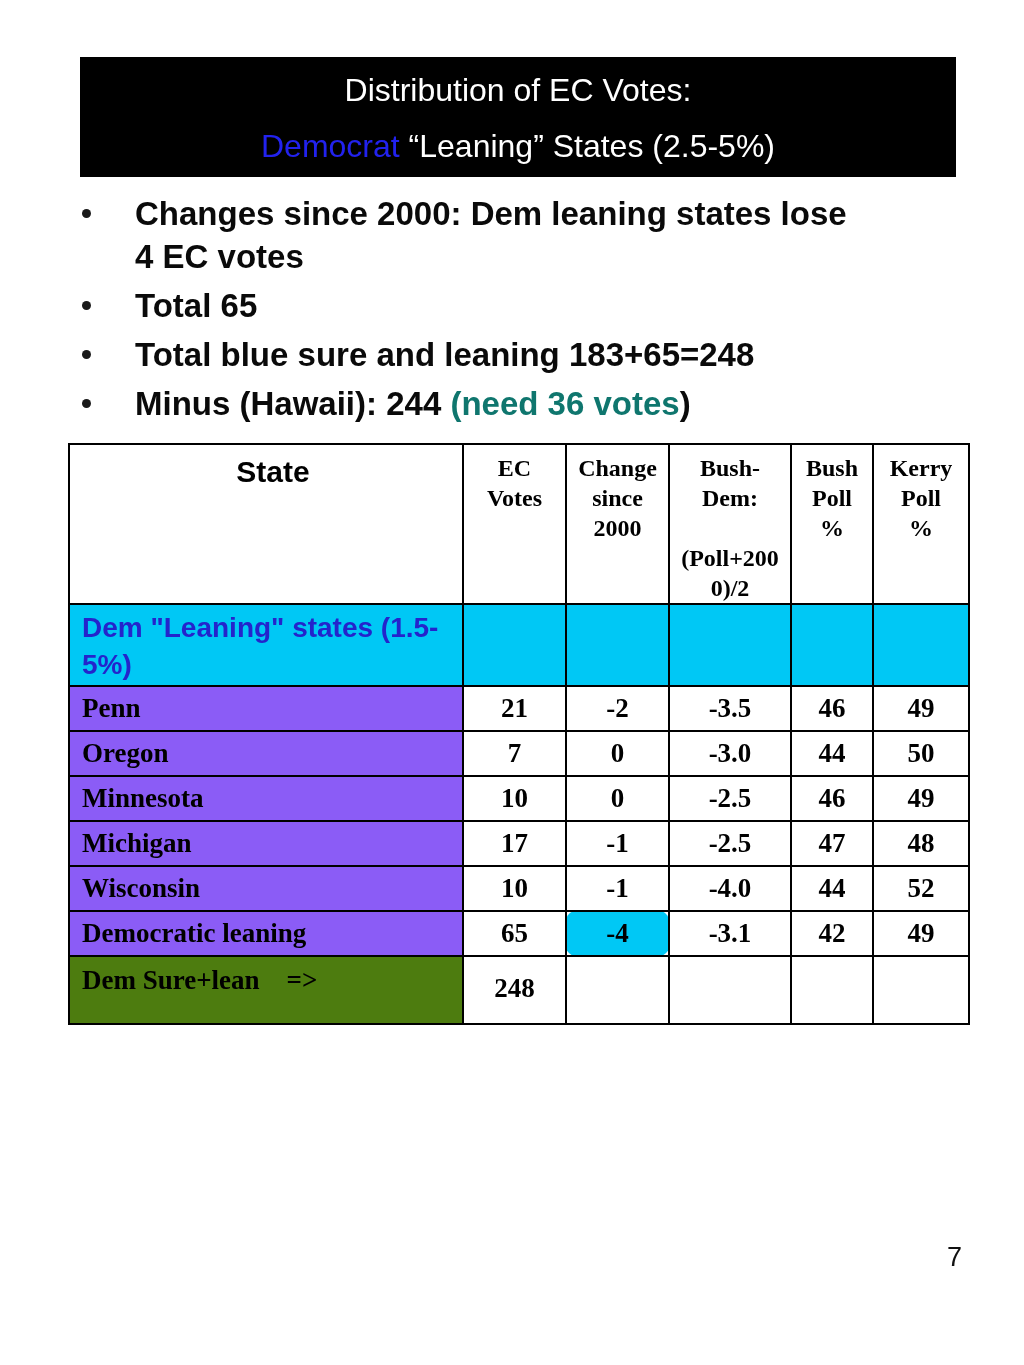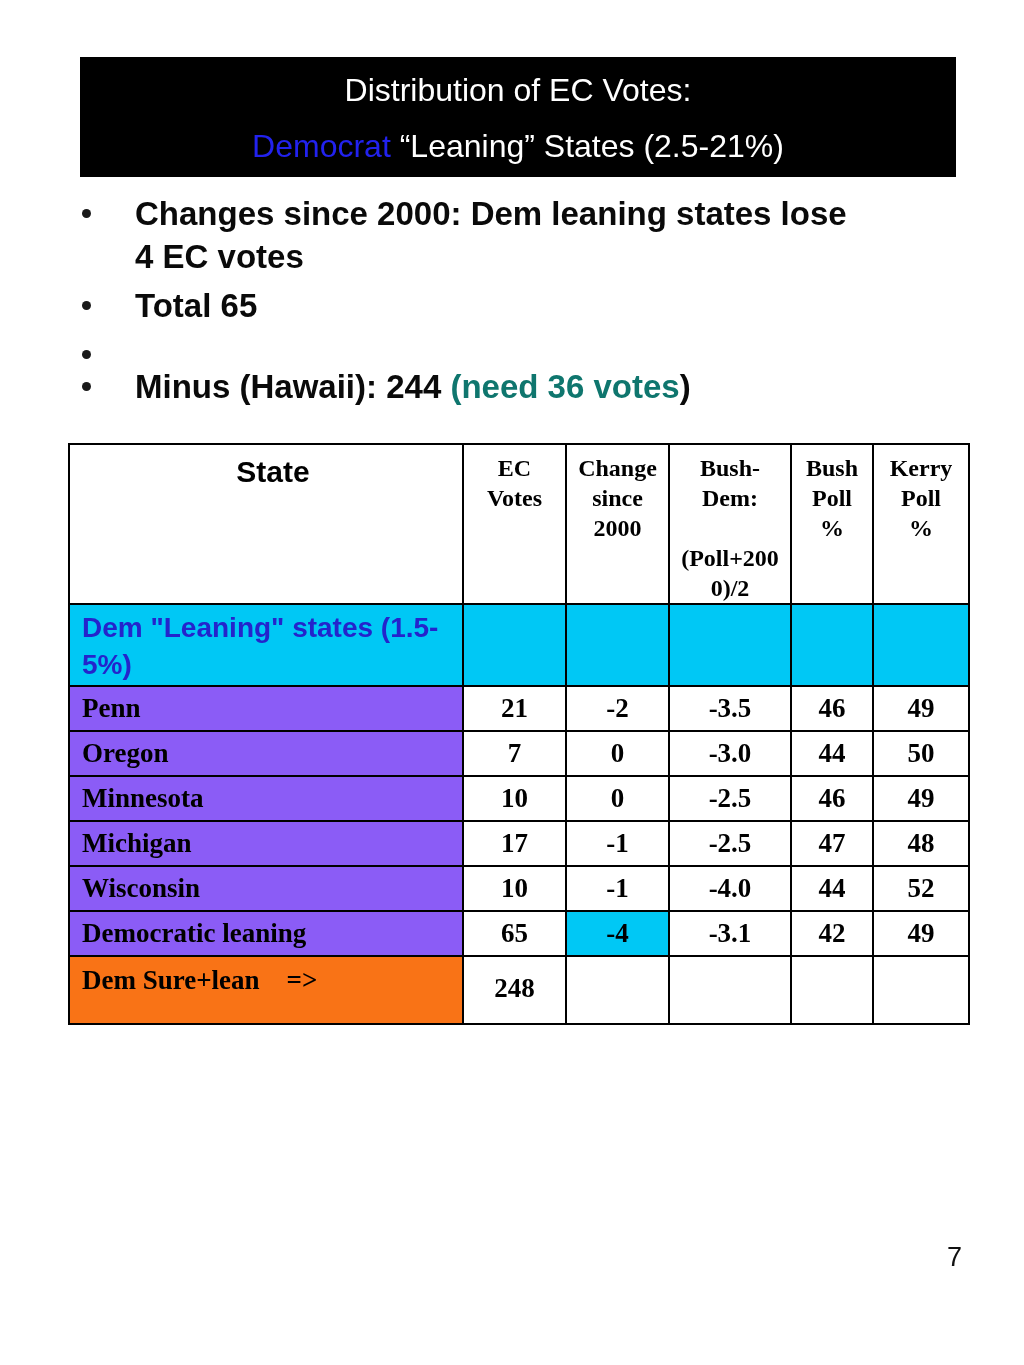--- a/index.html
+++ b/index.html
@@ -140,29 +140,30 @@
     vertical-align: middle;
   }
   .ec-table td.num-cell {
     background: #ffffff;
     font-family: "Liberation Serif", serif;
     font-weight: 700;
     font-size: 27px;
     color: #000000;
     text-align: center;
     vertical-align: middle;
+    border-radius: 10px;
   }
   .ec-table td.num-cell.hl {
     background: #00c8f5;
   }
   .ec-table tr.total-row {
     height: 68px;
   }
   .ec-table tr.total-row td.state-cell {
-    background: #f97316;
+    background: #4d7c0f;
     vertical-align: top;
     padding-top: 8px;
   }
   .ec-table tr.total-row td.num-cell {
     vertical-align: top;
     padding-top: 16px;
   }
 
   
   .page-number {
@@ -174,35 +175,36 @@
     color: #111111;
   }
 </style>
 </head>
 <body>
 
 <div class="slide">
 
   <div class="title-box">
     <div>Distribution of EC Votes:</div>
-    <div><span class="title-highlight">Democrat</span><span> “Leaning” States (2.5-21%)</span></div>
+    <div><span class="title-highlight">Democrat</span><span> “Leaning” States (2.5-5%)</span></div>
   </div>
 
   <ul class="bullets">
     <li>
       <span class="bullet-dot"></span>
       <span class="bullet-text">Changes since 2000: Dem leaning states lose
 4 EC votes</span>
     </li>
     <li>
       <span class="bullet-dot"></span>
       <span class="bullet-text">Total 65</span>
     </li>
     <li>
       <span class="bullet-dot"></span>
+      <span class="bullet-text">Total blue sure and leaning 183+65=248</span>
     </li>
     <li>
       <span class="bullet-dot"></span>
       <span class="bullet-text"><span>Minus (Hawaii): 244  </span><span class="red-text">(need 36 votes</span><span>)</span></span>
     </li>
   </ul>
 
   <table class="ec-table">
     <colgroup>
       <col style="width:394px">

